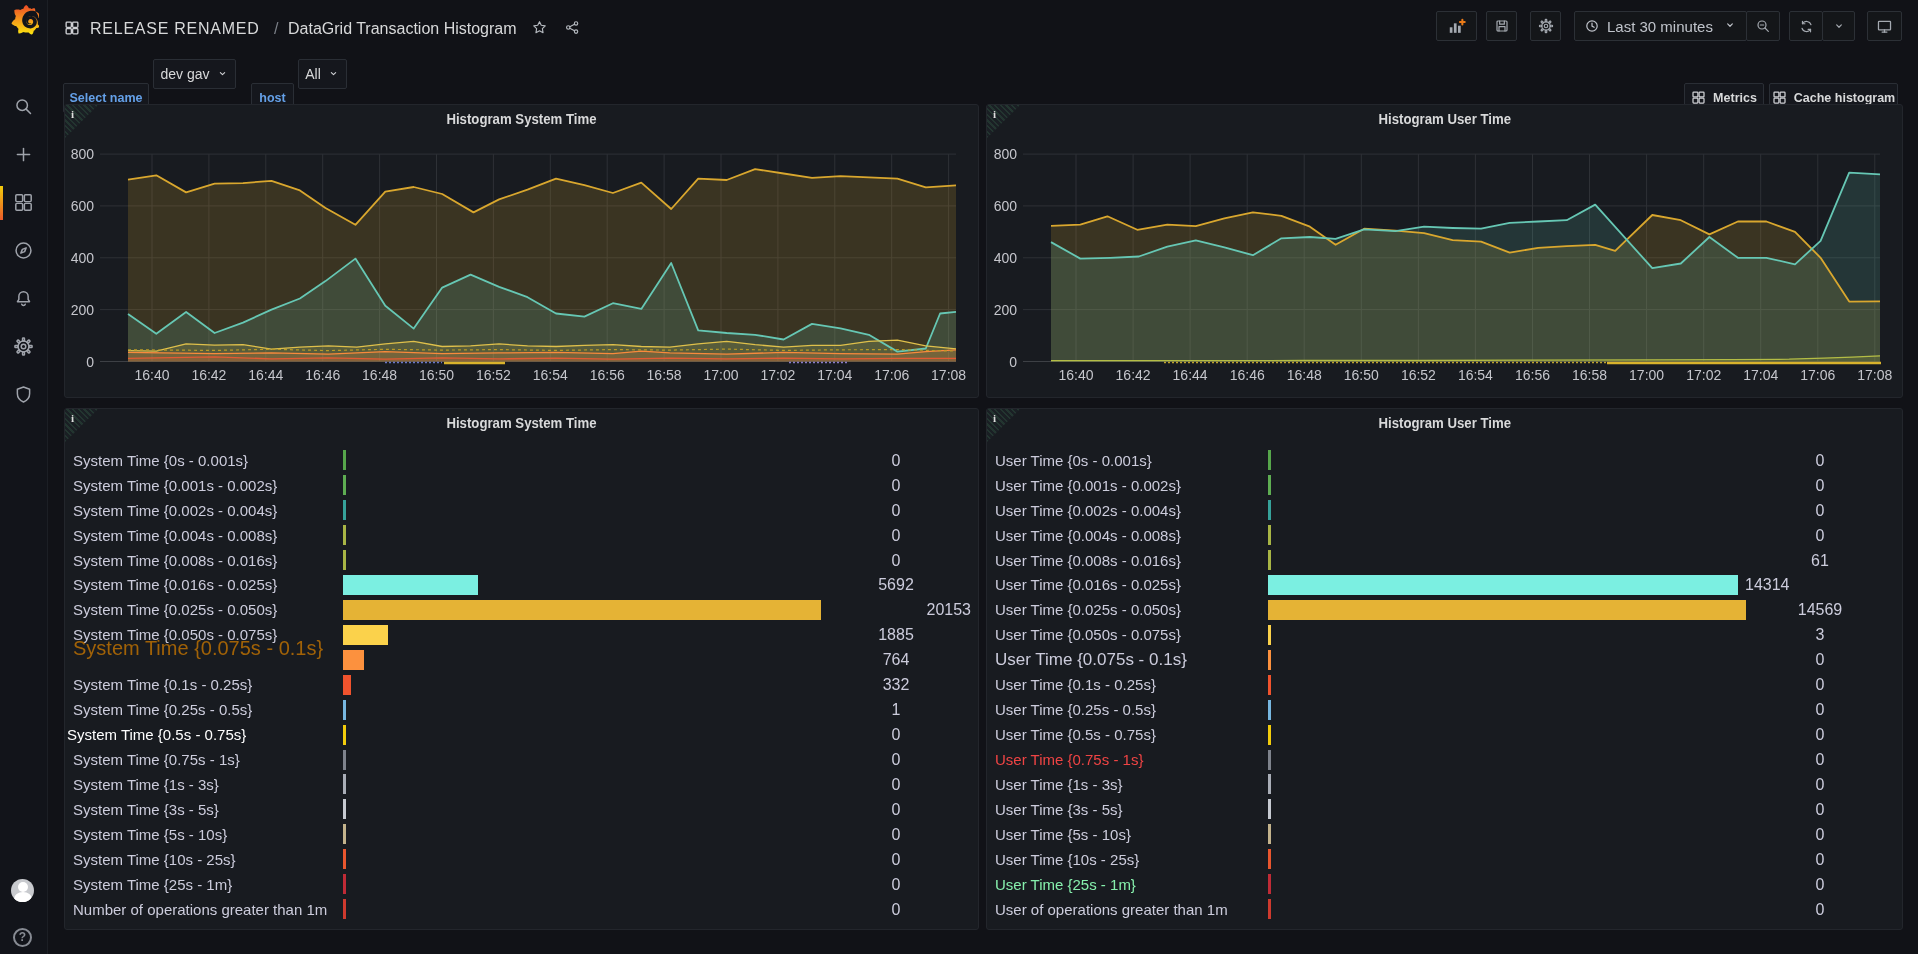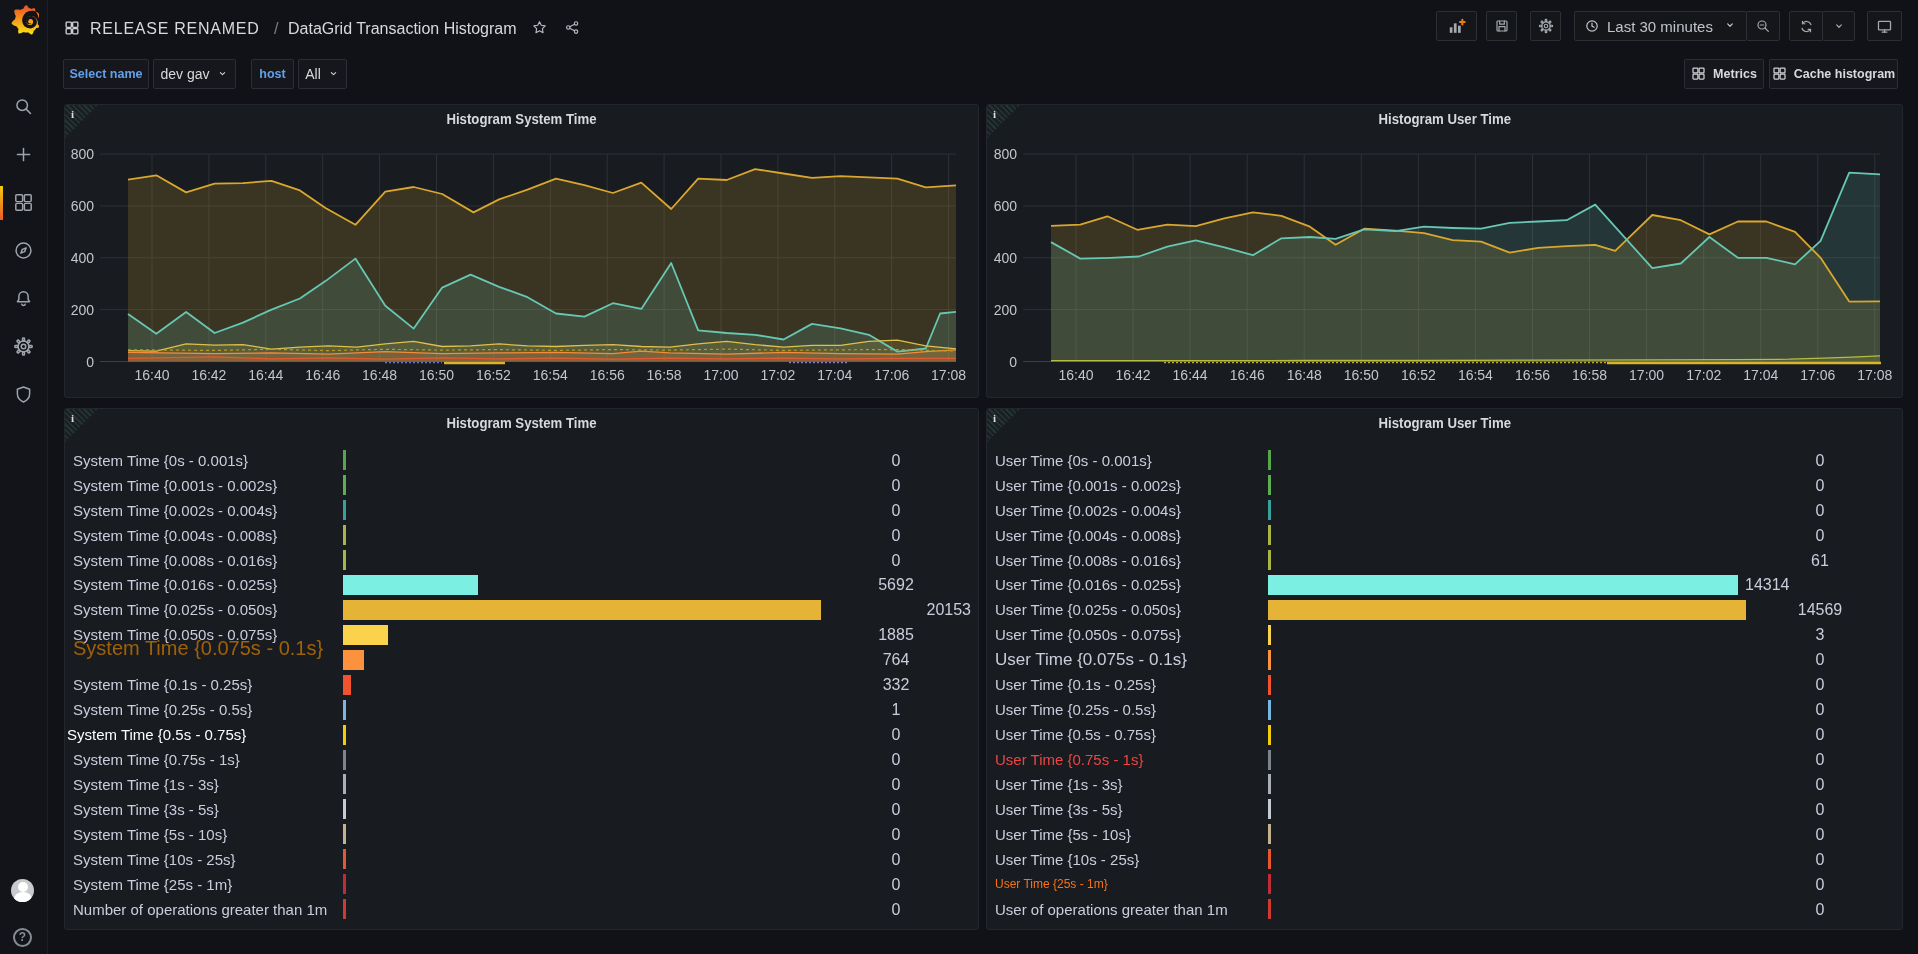--- a/index.html
+++ b/index.html
@@ -2,21 +2,21 @@
 <html><head><meta charset="utf-8"><style>
 
 * { margin:0; padding:0; box-sizing:border-box; }
 body { width:1918px; height:954px; background:#111217; font-family:"Liberation Sans",sans-serif;
   overflow:hidden; position:relative; }
 .btn { position:absolute; top:11px; height:30px; border:1px solid #2c3036; border-radius:2px;
   display:flex; align-items:center; justify-content:center; background:#141619; }
 .chip { position:absolute; top:59px; height:30px; border:1px solid #2a2e35; border-radius:2px;
   background:#15171d; display:flex; align-items:center; justify-content:center; font-size:14px;
   white-space:nowrap; color:#d8d9da; }
-.chipl { font-weight:bold; font-size:12.5px; }
+.chipl { font-weight:bold; font-size:12.5px;margin-top:24px; }
 
 </style></head><body>
 <div style="position:absolute;left:0;top:0;width:48px;height:954px;background:#12141a;border-right:1px solid #1c1f25">
 <div style="position:absolute;left:10px;top:5px"><svg width="29" height="30" viewBox="0 0 62 66">
 <defs>
           <linearGradient id="glg" x1="0" y1="1" x2="0" y2="0">
 <stop offset="0" stop-color="#fbe50f"></stop>
             <stop offset="1" stop-color="#ee4b27"></stop>
           </linearGradient>
         </defs>
@@ -406,18 +406,18 @@
     <div style="position:absolute;left:758px;top:362.9px;width:150px;height:25px;line-height:25px;font-size:16px;color:#ccccdc;text-align:center">0</div>
     <div style="position:absolute;left:8px;top:387.8px;height:25px;line-height:25px;font-size:15px;color:#ccccdc;white-space:nowrap">User Time {3s - 5s}</div>
     <div style="position:absolute;left:281px;top:390.3px;width:3.0px;height:20px;background:#c6cad1"></div>
     <div style="position:absolute;left:758px;top:387.8px;width:150px;height:25px;line-height:25px;font-size:16px;color:#ccccdc;text-align:center">0</div>
     <div style="position:absolute;left:8px;top:412.8px;height:25px;line-height:25px;font-size:15px;color:#ccccdc;white-space:nowrap">User Time {5s - 10s}</div>
     <div style="position:absolute;left:281px;top:415.2px;width:3.0px;height:20px;background:#c3b38c"></div>
     <div style="position:absolute;left:758px;top:412.8px;width:150px;height:25px;line-height:25px;font-size:16px;color:#ccccdc;text-align:center">0</div>
     <div style="position:absolute;left:8px;top:437.7px;height:25px;line-height:25px;font-size:15px;color:#ccccdc;white-space:nowrap">User Time {10s - 25s}</div>
     <div style="position:absolute;left:281px;top:440.2px;width:3.0px;height:20px;background:#e8562e"></div>
     <div style="position:absolute;left:758px;top:437.7px;width:150px;height:25px;line-height:25px;font-size:16px;color:#ccccdc;text-align:center">0</div>
-    <div style="position:absolute;left:8px;top:462.6px;height:25px;line-height:25px;font-size:12px;color:#f97316;white-space:nowrap">User Time {25s - 1m}</div>
+    <div style="position:absolute;left:8px;top:462.6px;height:25px;line-height:25px;font-size:15px;color:#86efac;white-space:nowrap">User Time {25s - 1m}</div>
     <div style="position:absolute;left:281px;top:465.1px;width:3.0px;height:20px;background:#bf2b36"></div>
     <div style="position:absolute;left:758px;top:462.6px;width:150px;height:25px;line-height:25px;font-size:16px;color:#ccccdc;text-align:center">0</div>
     <div style="position:absolute;left:8px;top:487.5px;height:25px;line-height:25px;font-size:15px;color:#ccccdc;white-space:nowrap">User of operations greater than 1m</div>
     <div style="position:absolute;left:281px;top:490.0px;width:3.0px;height:20px;background:#ce3a2e"></div>
     <div style="position:absolute;left:758px;top:487.5px;width:150px;height:25px;line-height:25px;font-size:16px;color:#ccccdc;text-align:center">0</div>
   </div>
 </body></html>

